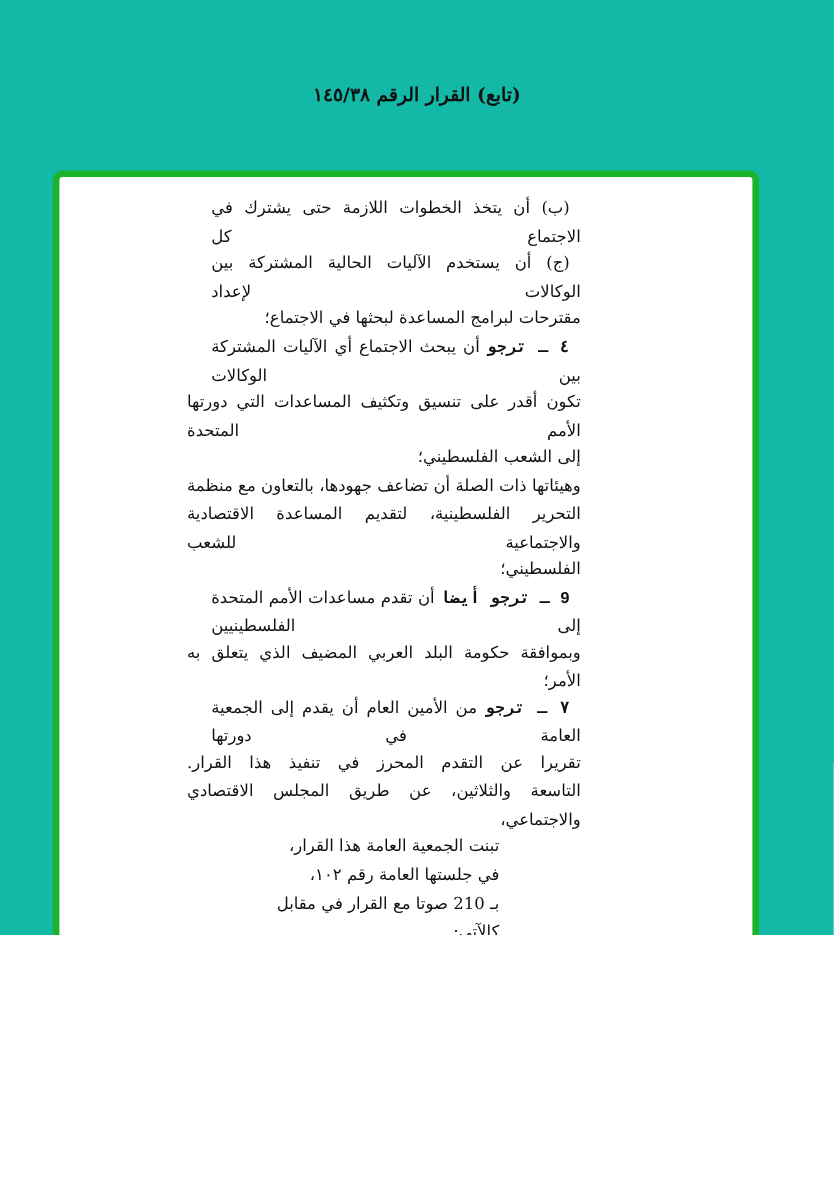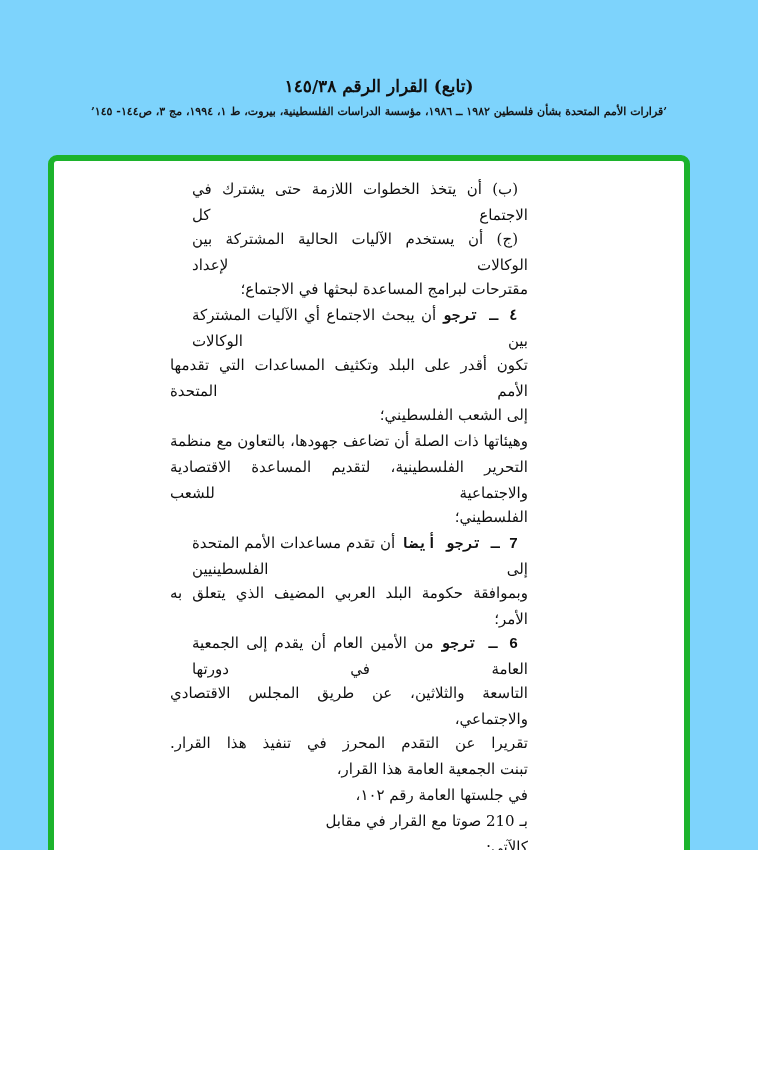--- a/index.html
+++ b/index.html
@@ -1,17 +1,17 @@
 <!DOCTYPE html>
 <html lang="ar" style="--accent: #1cb32c;"><head>
 <meta charset="utf-8">
 <style>
   html,body { margin:0; padding:0; background:#ffffff; }
   .page {
-    position:relative; width:758px; height:850px; background:#7dd3fc;
+    position:relative; width:758px; height:850px; background:#14b8a6;
     font-family:"DejaVu Serif", serif; color:#101010; overflow:hidden;
   }
   .doc-title {
     position:absolute; top:76px; left:0; right:0;
     direction:rtl; text-align:center;
     font-size:17px; font-weight:bold; letter-spacing:0.2px;
   }
   .doc-source {
     position:absolute; top:105px; left:0; right:0;
     direction:rtl; text-align:center;
@@ -25,55 +25,54 @@
     background:#fff;
   }
   .text-col {
     position:absolute; top:16px; right:156px; left:116px;
     direction:rtl;
     font-size:15px; line-height:24px;
   }
   .line { text-align:right; white-space:normal; }
   .line.justify { text-align:justify; text-align-last:justify; }
   .line.indent { text-indent:10px;margin-left:22px; }
-  .line.vote { }
+  .line.vote { margin-right:74px; }
   .line.vote-intro { }
   .line.hang { margin-right:74px; }
   .line b { font-weight:bold;font-family:Liberation Mono, monospace; }
   .page-number {
     position:absolute; top:1038px; left:0; right:0;
     text-align:center; font-size:15px; font-weight:bold;
   }
 </style>
 </head>
 <body>
 
 <div class="page">
 
   <div class="doc-title">(تابع) القرار الرقم ١٤٥/٣٨</div>
 
-  <div class="doc-source">’قرارات الأمم المتحدة بشأن فلسطين ١٩٨٢ ــ ١٩٨٦، مؤسسة الدراسات الفلسطينية، بيروت، ط ١، ١٩٩٤، مج ٣، ص١٤٤- ١٤٥’</div>
 
   <div class="content-box">
     <div class="text-col">
 
     <div class="line justify indent"><b></b><span>(ب) أن يتخذ الخطوات اللازمة حتى يشترك في الاجتماع كل</span></div>
         <div class="line justify indent"><b></b><span>(ج) أن يستخدم الآليات الحالية المشتركة بين الوكالات لإعداد</span></div>
         <div class="line right"><b></b><span>مقترحات لبرامج المساعدة لبحثها في الاجتماع؛</span></div>
         <div class="line justify indent"><b>٤ ـ ترجو</b><span> أن يبحث الاجتماع أي الآليات المشتركة بين الوكالات</span></div>
-        <div class="line justify"><b></b><span>تكون أقدر على البلد وتكثيف المساعدات التي تقدمها الأمم المتحدة</span></div>
+        <div class="line justify"><b></b><span>تكون أقدر على تنسيق وتكثيف المساعدات التي دورتها الأمم المتحدة</span></div>
         <div class="line right"><b></b><span>إلى الشعب الفلسطيني؛</span></div>
         <div class="line justify"><b></b><span>وهيئاتها ذات الصلة أن تضاعف جهودها، بالتعاون مع منظمة</span></div>
         <div class="line justify"><b></b><span>التحرير الفلسطينية، لتقديم المساعدة الاقتصادية والاجتماعية للشعب</span></div>
         <div class="line right"><b></b><span>الفلسطيني؛</span></div>
-        <div class="line justify indent"><b>7 ـ ترجو أيضا</b><span> أن تقدم مساعدات الأمم المتحدة إلى الفلسطينيين</span></div>
+        <div class="line justify indent"><b>9 ـ ترجو أيضا</b><span> أن تقدم مساعدات الأمم المتحدة إلى الفلسطينيين</span></div>
         <div class="line justify"><b></b><span>وبموافقة حكومة البلد العربي المضيف الذي يتعلق به الأمر؛</span></div>
-        <div class="line justify indent"><b>6 ـ ترجو</b><span> من الأمين العام أن يقدم إلى الجمعية العامة في دورتها</span></div>
+        <div class="line justify indent"><b>٧ ـ ترجو</b><span> من الأمين العام أن يقدم إلى الجمعية العامة في دورتها</span></div>
+        <div class="line justify"><b></b><span>تقريرا عن التقدم المحرز في تنفيذ هذا القرار.</span></div>
         <div class="line justify"><b></b><span>التاسعة والثلاثين، عن طريق المجلس الاقتصادي والاجتماعي،</span></div>
-        <div class="line justify"><b></b><span>تقريرا عن التقدم المحرز في تنفيذ هذا القرار.</span></div>
         <div class="line vote"><b></b><span>تبنت الجمعية العامة هذا القرار،</span></div>
         <div class="line vote"><b></b><span>في جلستها العامة رقم ١٠٢،</span></div>
         <div class="line vote"><b></b><span>بـ 210 صوتا مع القرار في مقابل</span></div>
         <div class="line vote vote-intro"><b></b><span>كالآتي:</span></div>
         <div class="line justify hang"><b></b><span>الأرجنتين، الأردن، إسبانيا، أستراليا، أفغانستان،</span></div>
       </div>
   </div>
 
   <div class="page-number">٢</div>
 

